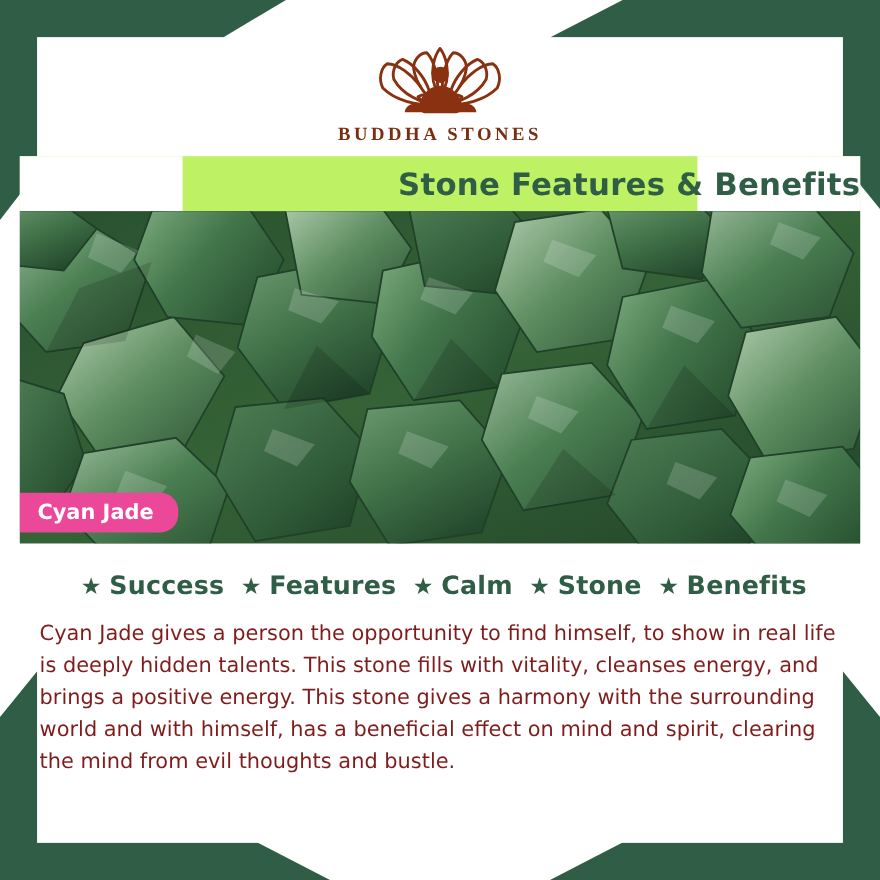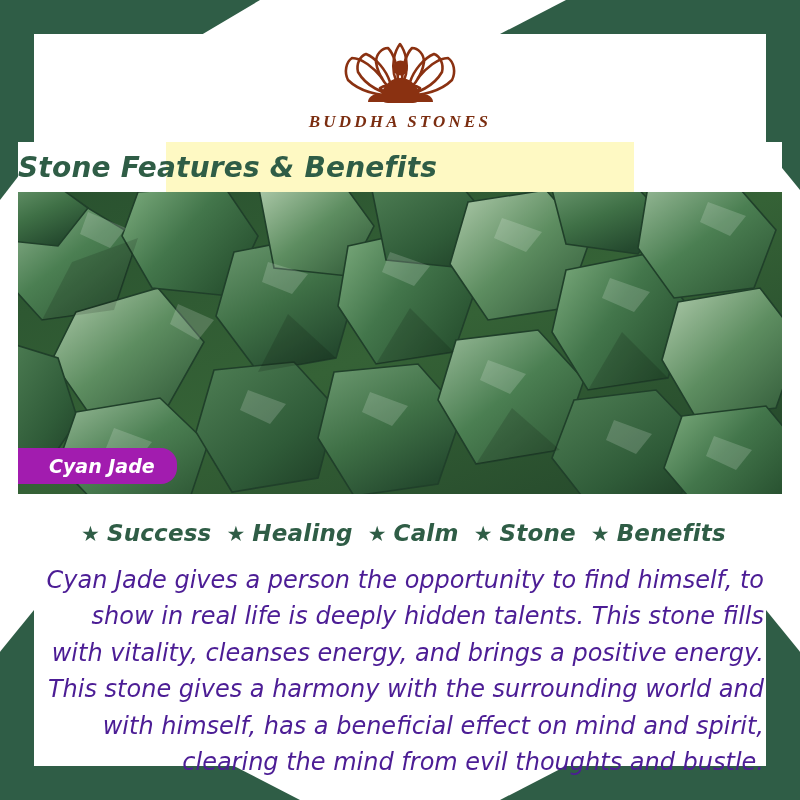--- a/index.html
+++ b/index.html
@@ -7,21 +7,20 @@
     width: 800px; height: 800px;
     font-family: "Liberation Sans", sans-serif;
     background: #ffffff;
     overflow: hidden;
   }
 
   .page {
     position: relative;
     width: 800px; height: 800px;
     background: #ffffff;
-    font-style: italic;
   }
 
   
   .corner {
     position: absolute;
     background: #2f5d46;
     z-index: 1;
   }
   .corner-tl {
     top: 0; left: 0; width: 260px; height: 34px;
@@ -84,22 +83,22 @@
   }
 
   
   .title-band {
     position: relative;
     height: 50px;
     margin: 0 auto;
     width: 100%;
     display: flex;
     align-items: center;
-    justify-content: flex-start;
-    background: #fef9c3;
+    justify-content: flex-end;
+    background: #bef264;
   }
   .title-band::before,
   .title-band::after {
     content: "";
     position: absolute;
     top: 0; bottom: 0;
     width: 148px;
     background: #ffffff;
   }
   .title-band::before { left: 0; }
@@ -119,25 +118,25 @@
     position: relative;
     flex: 0 0 302px;
     overflow: hidden;
     background: #2b5230;
   }
   .photo svg { display: block; width: 100%; height: 100%; }
 
   .stone-label {
     position: absolute;
     left: 0; bottom: 10px;
-    background: #a21caf;
+    background: #ec4899;
     color: #ffffff;
     font-size: 19px;
     font-weight: bold;
-    padding: 7px 22px 7px 31px;
+    padding: 7px 22px 7px 16px;
     border-top-right-radius: 16px;
     border-bottom-right-radius: 16px;
     font-family: "DejaVu Sans", sans-serif;
     z-index: 4;
   }
 
   
   .benefits {
     text-align: center;
     padding: 26px 0 6px 0;
@@ -145,25 +144,25 @@
     font-size: 23px;
     font-weight: bold;
     font-family: "DejaVu Sans", sans-serif;
   }
   .benefits .star { color: #2f5d46; margin: 0 7px; font-size: 21px; }
   .benefits .kw { letter-spacing: 0.2px; }
 
   
   .body-text {
     padding: 10px 18px 0 18px;
-    font-size: 24px;
+    font-size: 19px;
     line-height: 1.52;
-    color: #4c1d95;
+    color: #7f1d1d;
     font-family: "DejaVu Sans", sans-serif;
-    text-align: right;
+    text-align: left;
   }
 
   .spacer { flex: 1; }
 </style>
 </head>
 <body>
 
 <div class="page">
 
   <div class="corner corner-tl"></div>
@@ -289,21 +288,21 @@
           <polygon points="436,160 358,172 392,116"></polygon>
           <polygon points="650,186 570,198 604,140"></polygon>
           <polygon points="542,258 458,272 494,216"></polygon>
         </g>
       </svg>
       <div class="stone-label">Cyan Jade</div>
     </div>
 
     <div class="benefits">
       <span class="star">★</span><span class="kw">Success</span>
-      <span class="star">★</span><span class="kw">Healing</span>
+      <span class="star">★</span><span class="kw">Features</span>
       <span class="star">★</span><span class="kw">Calm</span>
       <span class="star">★</span><span class="kw">Stone</span>
       <span class="star">★</span><span class="kw">Benefits</span>
     </div>
 
     <div class="body-text">Cyan Jade gives a person the opportunity to find himself, to show in real life is deeply hidden talents. This stone fills with vitality, cleanses energy, and brings a positive energy. This stone gives a harmony with the surrounding world and with himself, has a beneficial effect on mind and spirit, clearing the mind from evil thoughts and bustle.</div>
 
     <div class="spacer"></div>
   </div>
 </div>

